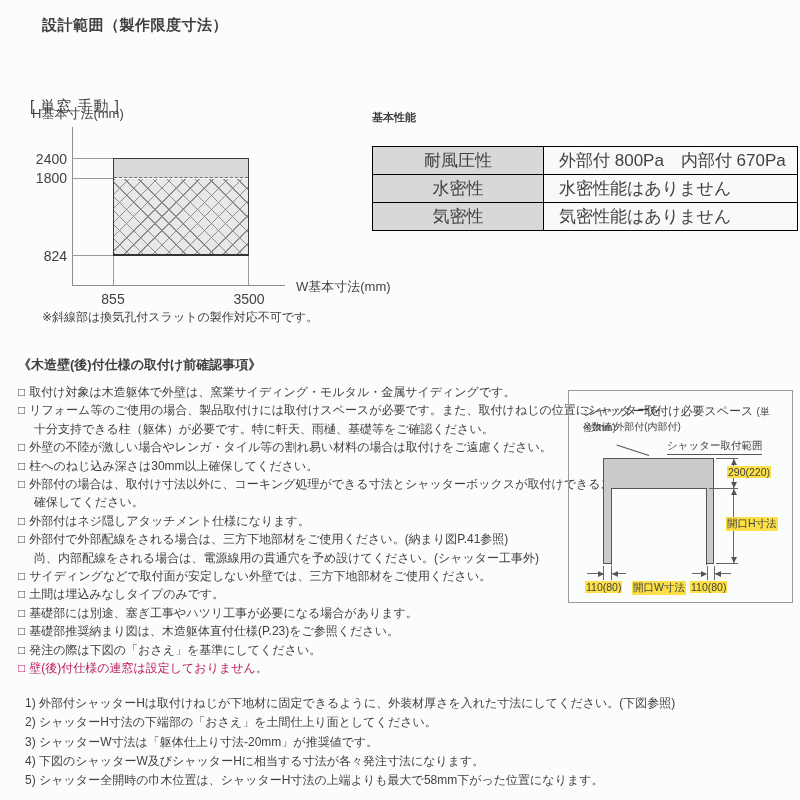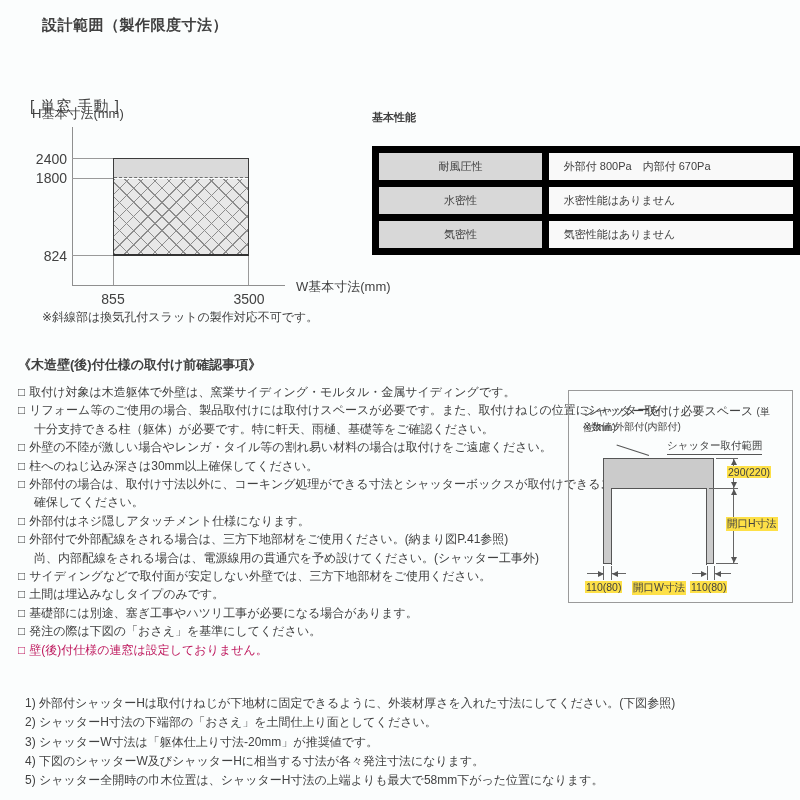--- a/index.html
+++ b/index.html
@@ -21,21 +21,21 @@
   .rect-outline{left:113px;top:158px;width:136px;height:98px;border:1px solid #3c3c3c;border-bottom:2px solid #333;box-sizing:border-box;}
   .band-top{left:114px;top:159px;width:134px;height:19px;background:#dadada;border-bottom:1px dashed #6e6e6e;box-sizing:border-box;}
   .band-hatch{left:114px;top:179px;width:134px;height:75px;background-color:#e8e8e8;
     background-image:repeating-linear-gradient(45deg,#8d8d8d 0 1px,transparent 1px 10px),
                      repeating-linear-gradient(135deg,#8d8d8d 0 1px,transparent 1px 10px);}
   .chart-note{left:42px;top:309px;font-size:12px;}
 
   
   .perf-head{left:372px;top:110px;font-size:11px;font-weight:bold;}
   .perf-table{left:372px;top:146px;border-collapse:collapse;}
-  .perf-table td{border:7px solid #000000;font-size:11px;height:27px;padding:0;}
+  .perf-table td{border:1px solid #000000;font-size:17px;height:27px;padding:0;}
   .perf-table td.ph{width:170px;background:#d8d8d8;text-align:center;}
   .perf-table td.pv{width:238px;background:#f9f9f9;padding-left:15px;}
 
   
   .chk-title{left:18px;top:356px;font-size:13px;font-weight:bold;}
   .checklist{left:18px;top:383px;width:552px;font-size:12px;}
   .chk-line{line-height:18.4px;white-space:nowrap;}
   .chk-line.cont{padding-left:16px;}
   .chk-item.red{color:#be185d;}
   .box{display:inline-block;margin-right:4px;}
@@ -143,20 +143,23 @@
       <div class="chk-item">
         <div class="chk-line"><span class="box">□</span>サイディングなどで取付面が安定しない外壁では、三方下地部材をご使用ください。</div>
       </div>
       <div class="chk-item">
         <div class="chk-line"><span class="box">□</span>土間は埋込みなしタイプのみです。</div>
       </div>
       <div class="chk-item">
         <div class="chk-line"><span class="box">□</span>基礎部には別途、塞ぎ工事やハツリ工事が必要になる場合があります。</div>
       </div>
       <div class="chk-item">
+        <div class="chk-line"><span class="box">□</span>基礎部推奨納まり図は、木造躯体直付仕様(P.23)をご参照ください。</div>
+      </div>
+      <div class="chk-item">
         <div class="chk-line"><span class="box">□</span>発注の際は下図の「おさえ」を基準にしてください。</div>
       </div>
       <div class="chk-item red">
         <div class="chk-line"><span class="box">□</span>壁(後)付仕様の連窓は設定しておりません。</div>
       </div>
     </div>
 
   <div class="abs diagram"></div>
   <div class="abs dg-title">
     <span>シャッター取付け必要スペース</span>

